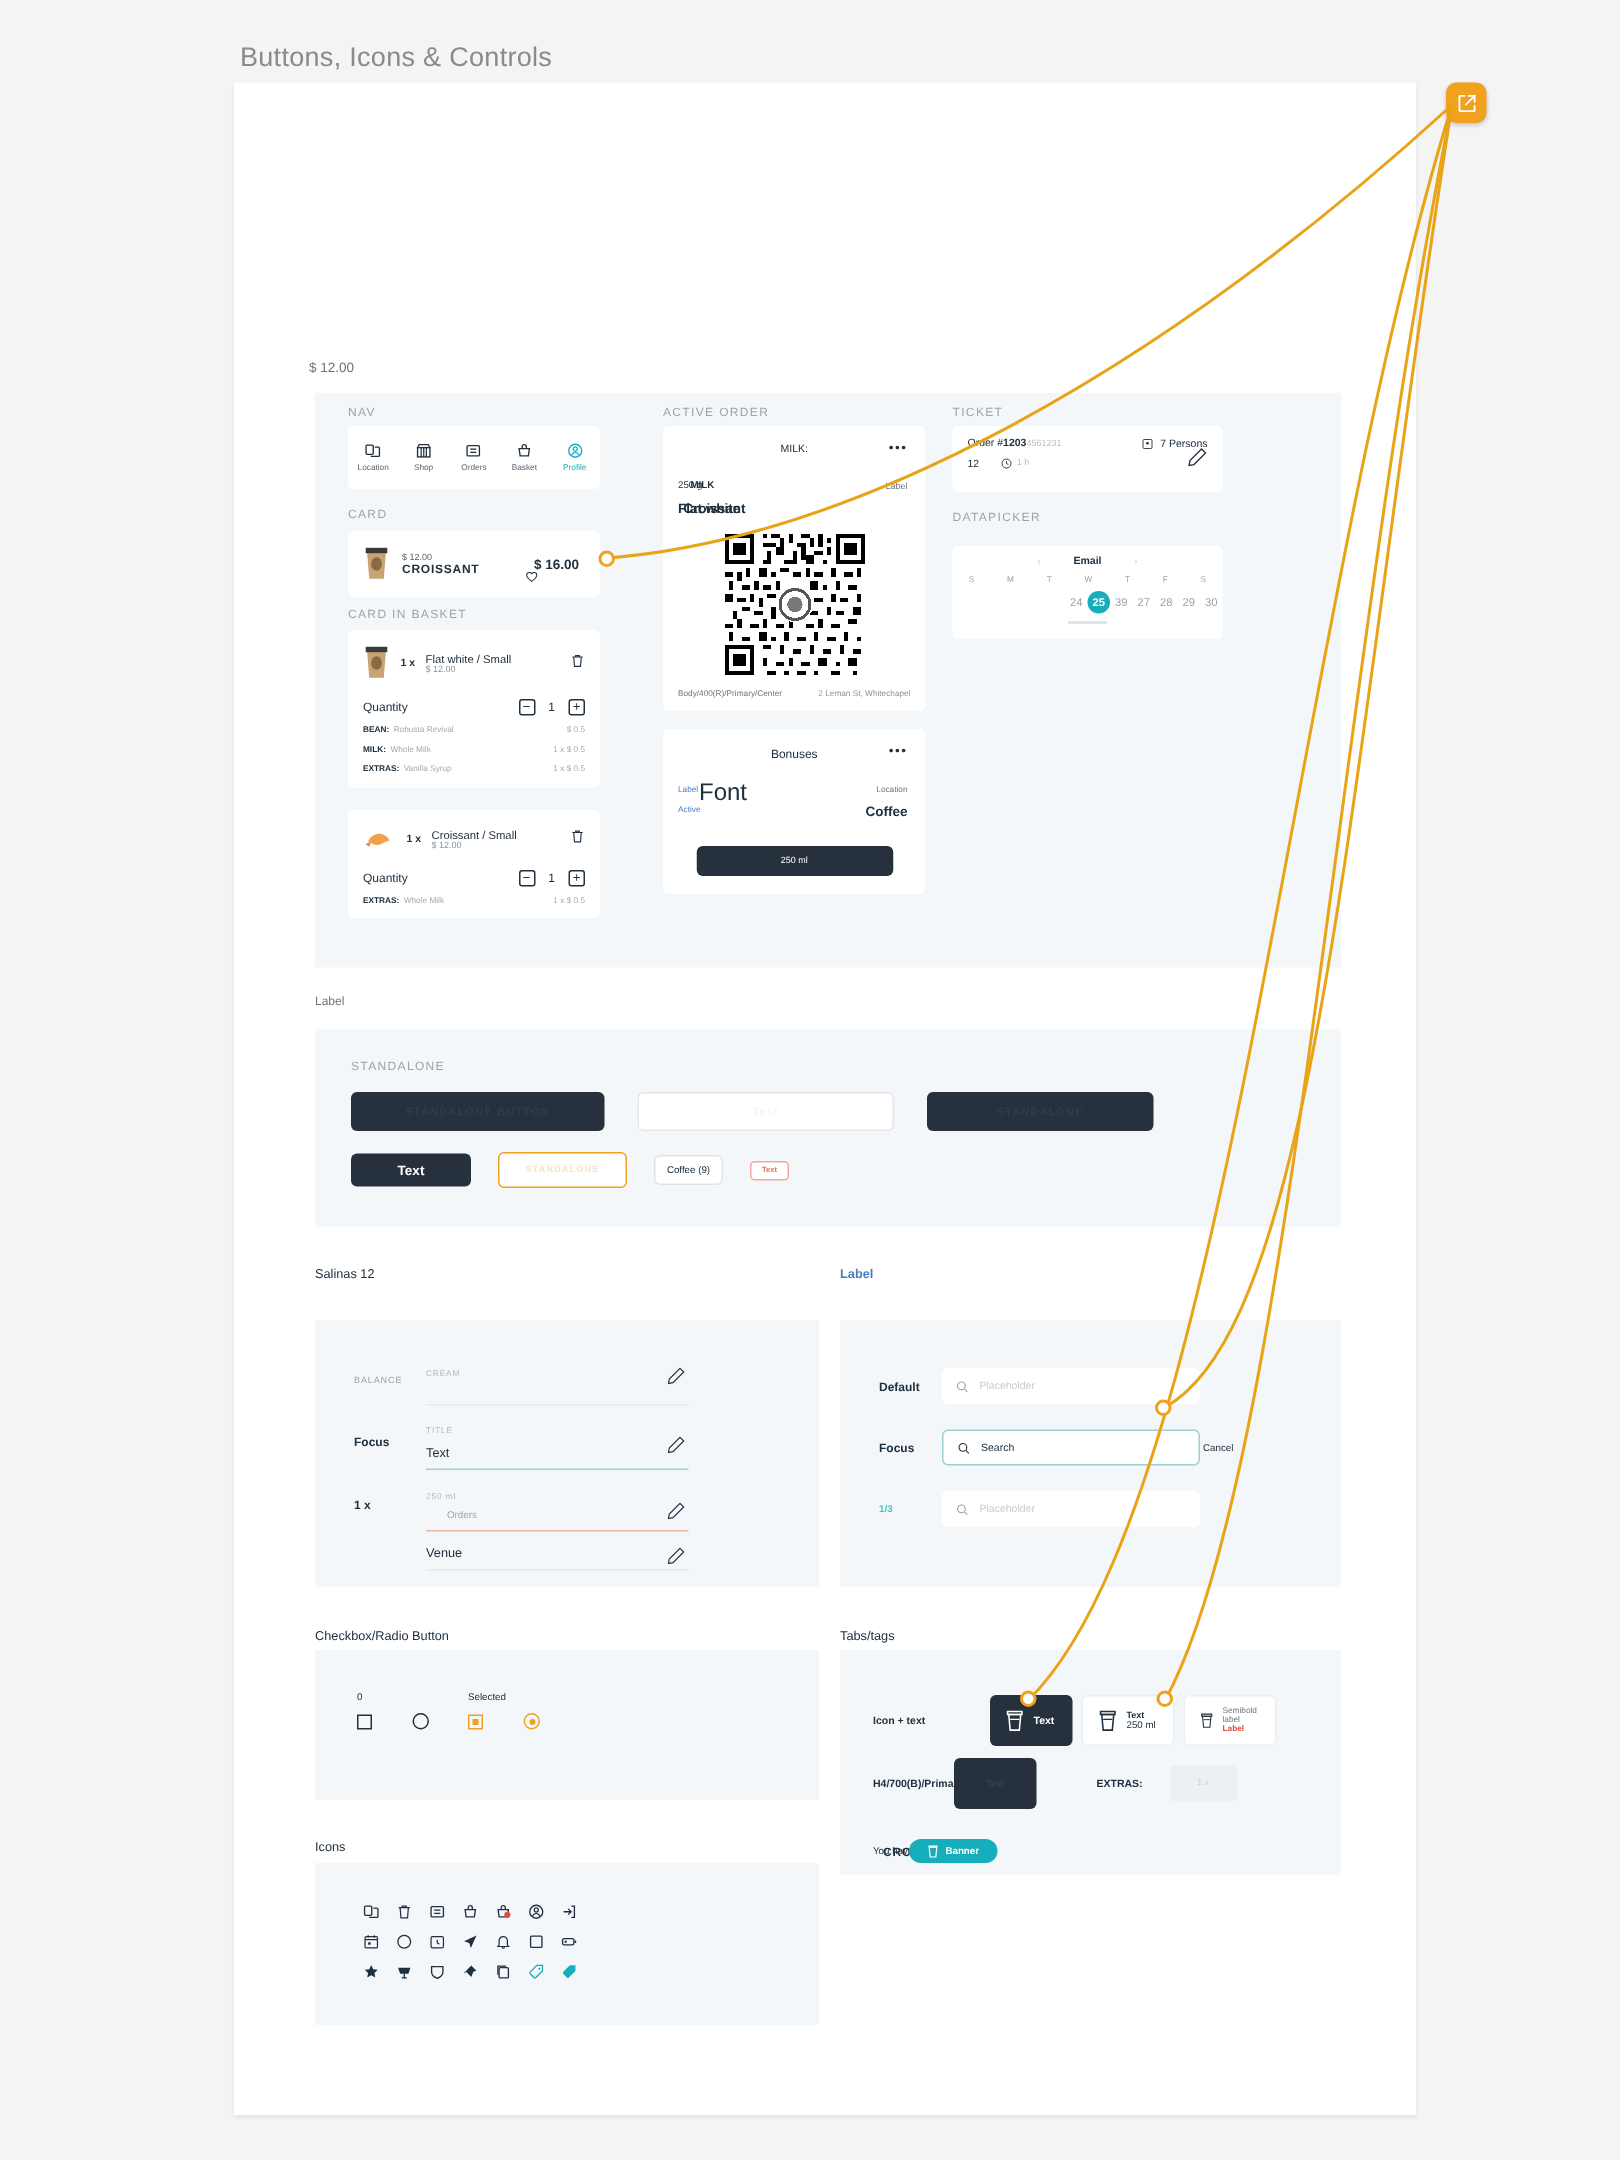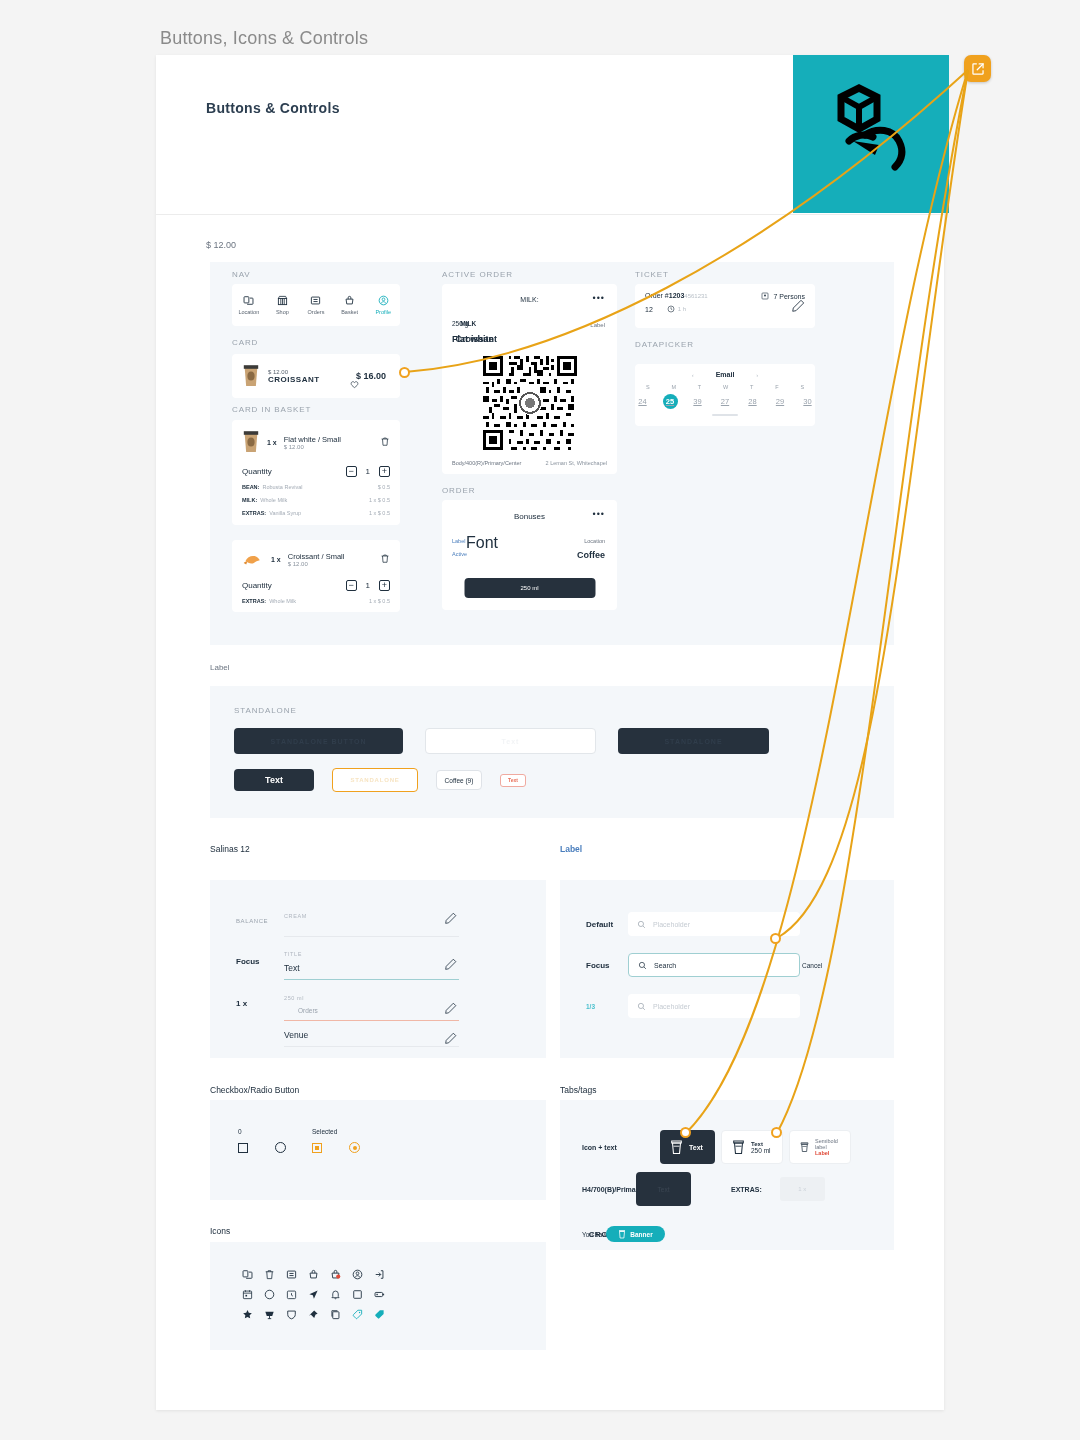--- a/index.html
+++ b/index.html
@@ -102,26 +102,26 @@
   .tk-order b { font-weight:bold; }
   .tk-ghost { color:#b9c0c8; font-size:6px; }
   .tk-persons { margin-left:auto; font-size:7px; color:#20303f; display:flex; gap:4px; align-items:center; }
   .tk-row2 { display:flex; gap:14px; margin-top:5px; font-size:7px; color:#20303f; align-items:center; }
   .tk-pencil { position:absolute; right:10px; top:14px; }
 
   .dp-card { position:absolute; left:425px; top:102px; width:180px; height:62px; background:#fff; border-radius:4px; }
   .dp-top { display:flex; justify-content:center; gap:22px; align-items:center; padding-top:7px; font-size:6px; color:#b9c0c8; }
   .dp-top b { color:#20303f; font-size:7px; }
   .dp-dows { display:flex; justify-content:space-around; margin-top:6px; font-size:5.5px; color:#9aa3ad; }
-  .dp-dates { display:flex; justify-content:space-between; margin-top:4px; font-size:7.5px; color:#9aa3ad; align-items:center;text-decoration:underline; }
+  .dp-dates { display:flex; justify-content:flex-end; margin-top:4px; font-size:7.5px; color:#9aa3ad; align-items:center; }
   .dp-dates span { width:15px; height:15px; line-height:15px; text-align:center; border-radius:50%; }
   .dp-dates span.sel { background:#15aeba; color:#fff; font-weight:bold; }
   .dp-handle { width:26px; height:2px; background:#dfe3e8; margin:5px auto 0; border-radius:2px; }
 
-  .order-card { position:absolute; left:232px; top:238px; width:175px; height:110px; background:#fff; border-radius:4px; }
+  .order-card { position:absolute; left:232px; top:224px; width:175px; height:110px; background:#fff; border-radius:4px; }
   .oc-head { text-align:center; font-size:8px; color:#20303f; padding-top:12px; position:relative; }
   .oc-dots { position:absolute; right:12px; top:9px; font-size:9px; color:#20303f; letter-spacing:1px; }
   .oc-lab { position:absolute; left:10px; top:38px; font-size:5.5px; color:#4a7ebd; }
   .oc-act { position:absolute; left:10px; top:51px; font-size:5.5px; color:#4a7ebd; }
   .oc-font { position:absolute; left:24px; top:34px; font-size:16px; color:#20303f; }
   .oc-loc { position:absolute; right:12px; top:38px; font-size:5.5px; color:#6b7480; }
   .oc-cof { position:absolute; right:12px; top:50px; font-size:9px; font-weight:bold; color:#20303f; }
   .oc-btn { position:absolute; left:50%; transform:translateX(-50%); bottom:12px; width:131px; height:20px;
      background:#26313d; border-radius:4px; color:#fff; font-size:6px; display:flex; align-items:center; justify-content:center; }
 
@@ -214,33 +214,20 @@
      grid-template-columns: repeat(7, 22px); grid-template-rows: repeat(3, 20px); gap:0; }
   .icon-grid > span { display:flex; align-items:center; justify-content:center; }
 </style>
 </head>
 <body>
 
 <div class="page-title">Buttons, Icons &amp; Controls</div>
 
 <div class="frame">
 
-  <div class="frame-header">
-    <h2>Buttons &amp;  Controls</h2>
-    <div class="teal-block">
-      <svg width="110" height="90" viewBox="0 0 110 90">
-        <path d="M24 14 L42 5 L60 14 L60 36 L42 46 L24 36 Z" fill="none" stroke="#000" stroke-width="7"></path>
-        <path d="M24 14 L42 24 L60 14" fill="none" stroke="#000" stroke-width="6"></path>
-        <path d="M42 24 L42 46" fill="none" stroke="#000" stroke-width="6"></path>
-        <path d="M48 52 C60 44, 76 46, 82 58 C88 70, 84 78, 78 84" fill="none" stroke="#000" stroke-width="7" stroke-linecap="round"></path>
-        <path d="M32 58 C38 52, 48 50, 56 54" fill="none" stroke="#000" stroke-width="7" stroke-linecap="round"></path>
-        <path d="M36 58 L58 72 L62 62 Z" fill="#000"></path>
-      </svg>
-    </div>
-  </div>
 
   <div class="pricetext" style="position:absolute;left:50px;top:185px;">$ 12.00</div>
 
   <div class="panel r1" style="left:54px;top:207px;">
 
     <div class="sec-label" style="position:absolute;left:22px;top:8px;">NAV</div>
     <div class="nav-card">
       <div class="nav-item">
         <svg width="11" height="11" viewBox="0 0 16 16">
             <rect x="1.5" y="2.5" width="7" height="9" rx="1" fill="none" stroke="#20303f" stroke-width="1.3"></rect>

